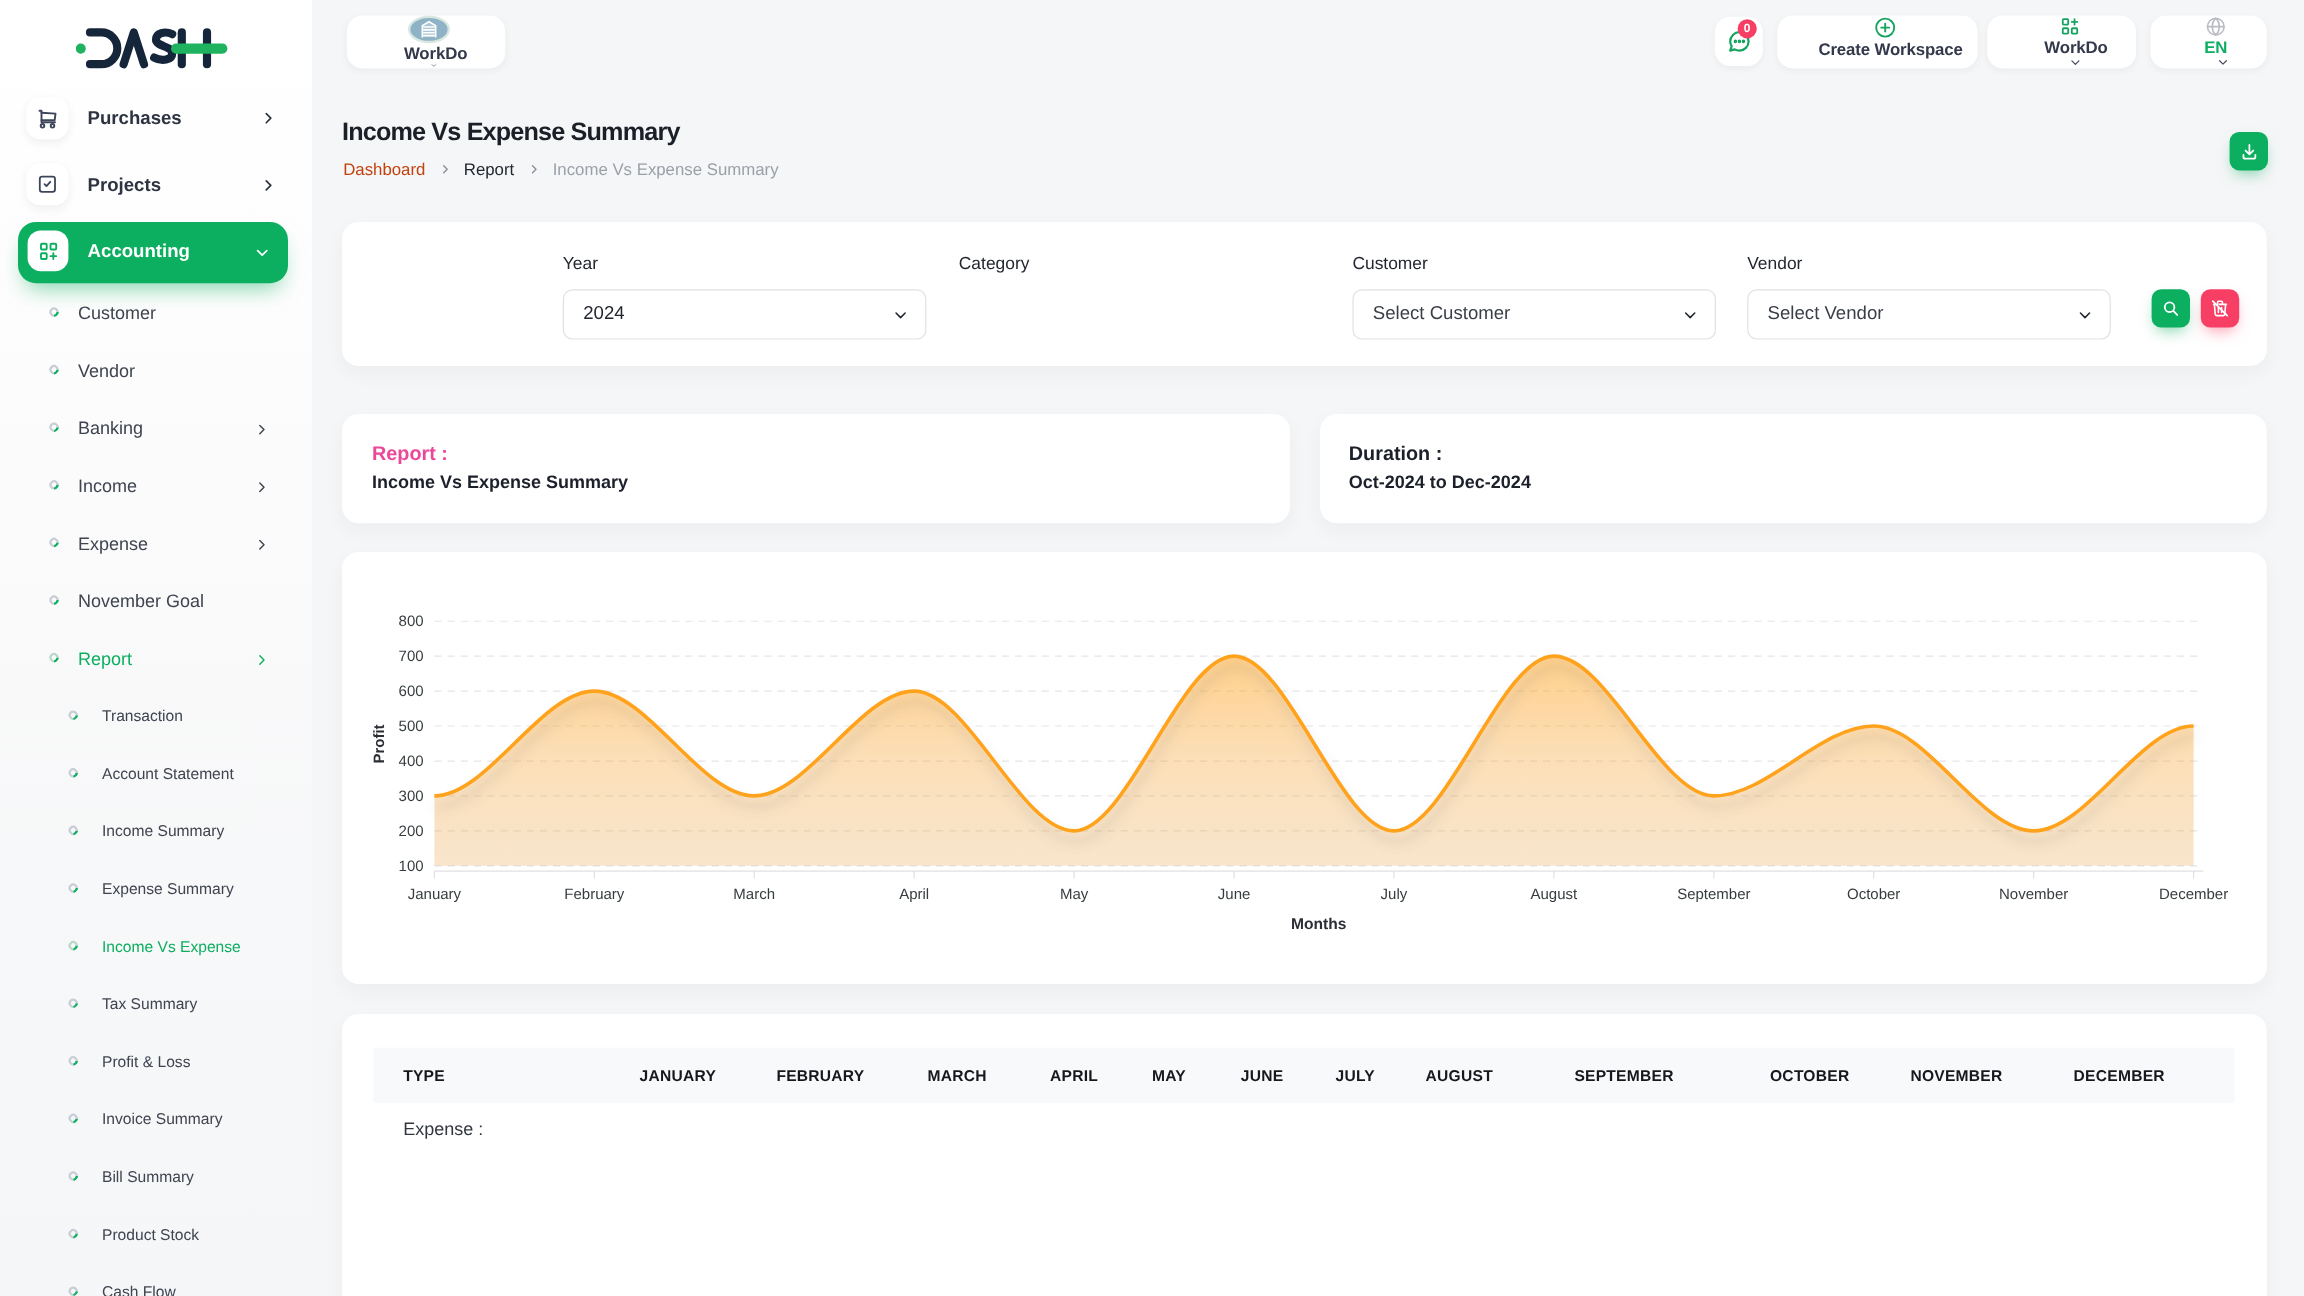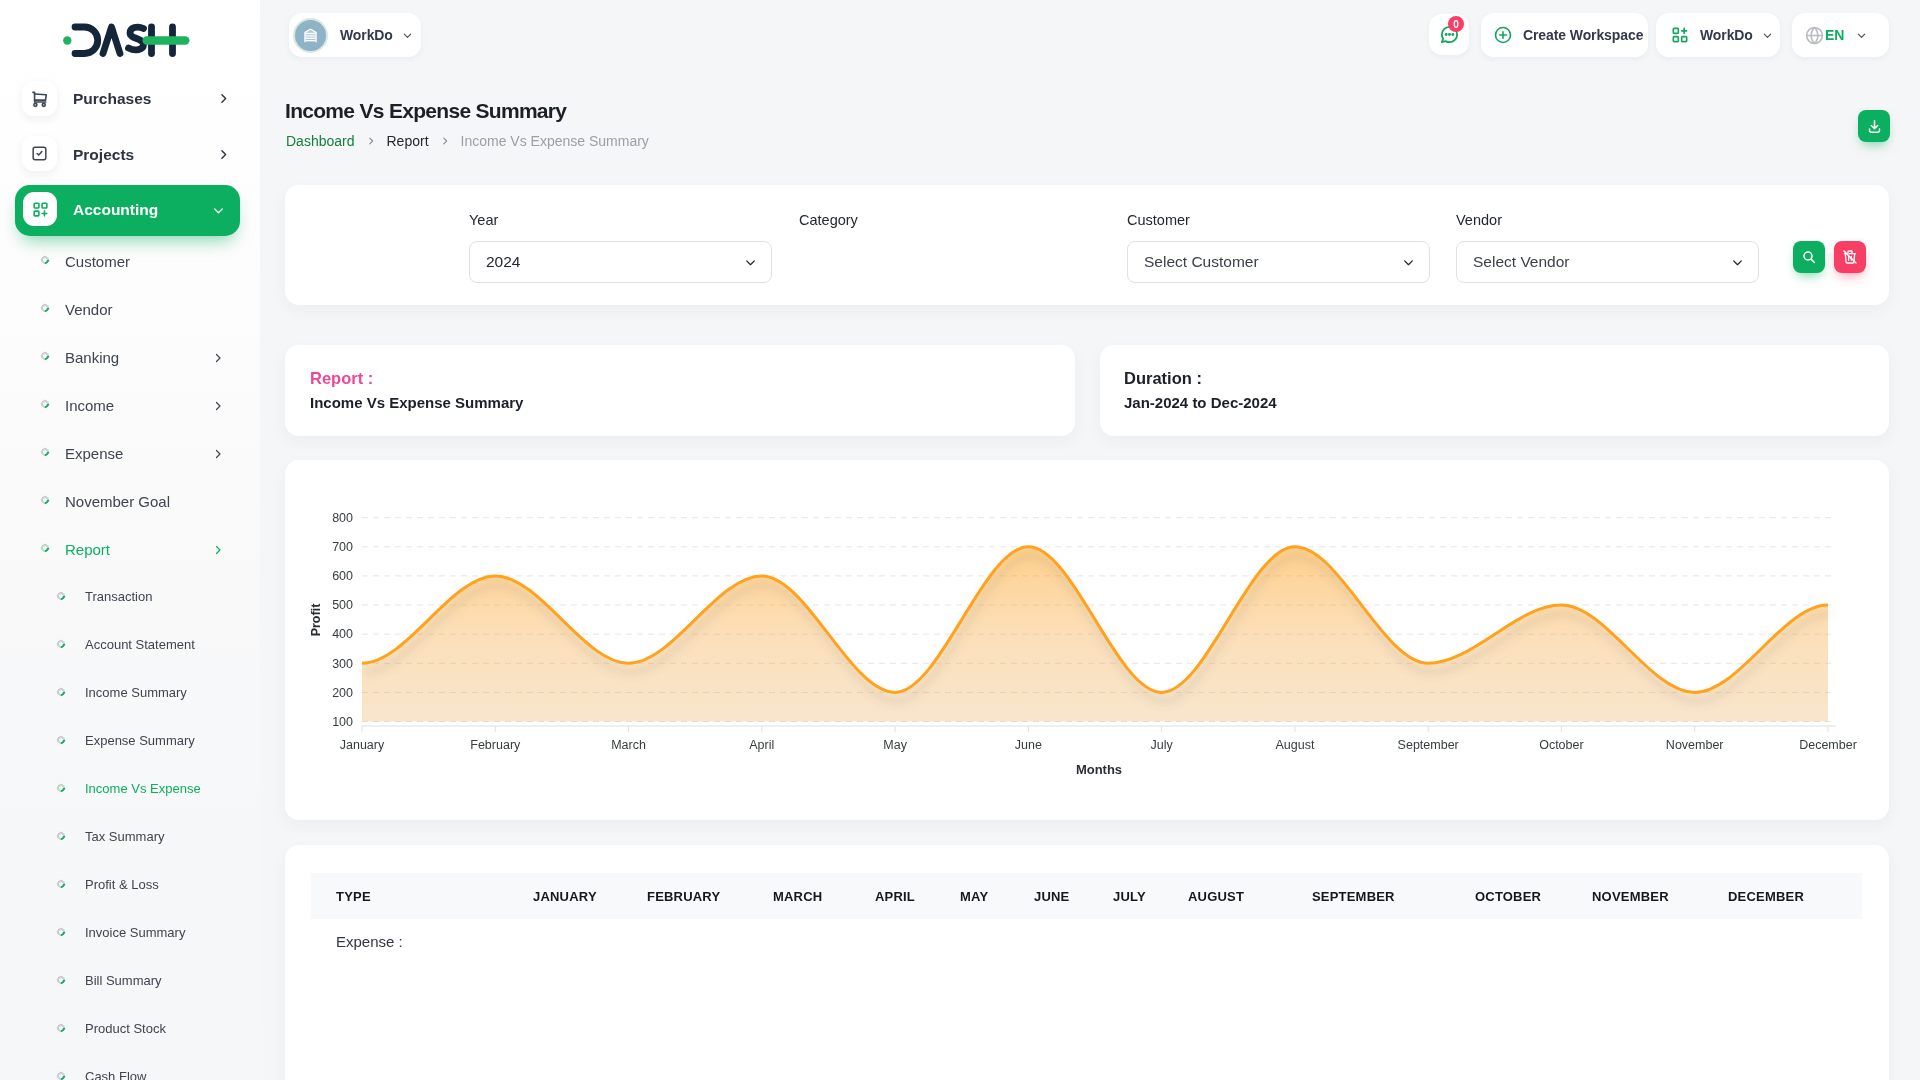--- a/index.html
+++ b/index.html
@@ -13,21 +13,21 @@
   box-shadow:0 3px 8px rgba(30,40,60,.07); display:flex; align-items:center; justify-content:center; }
 .m-label { position:absolute; left:73px; font-size:15.5px; font-weight:700; color:#2d3340; }
 .m-chev { position:absolute; }
 .sub-bullet { position:absolute; width:8px; height:8px; border-radius:50%;
   border:2.2px solid #c9ced6; border-bottom-color:#0CAF60; transform:rotate(-45deg); }
 .sub-label { position:absolute; left:65px; font-size:15px; color:#3f4450; }
 .sub2-label { position:absolute; left:85px; font-size:13px; color:#3f4450; }
 .grn { color:#0CAF60 !important; }
 
 .hbtn { position:absolute; top:13px; height:44px; background:#fff; border-radius:13px;
-  box-shadow:0 2px 6px rgba(30,40,60,.05); display:flex; align-items:center; }
+  box-shadow:0 2px 6px rgba(30,40,60,.05); display:flex; align-items:center;flex-direction:column; }
 .hbtn .txt { font-size:14px; font-weight:600; color:#33394a; white-space:nowrap; letter-spacing:-0.1px; }
 
 .card { position:absolute; background:#fff; border-radius:14px; box-shadow:0 6px 16px rgba(45,55,80,.045); }
 .flabel { position:absolute; top:27px; font-size:14.5px; color:#23272f; }
 .fselect { position:absolute; top:56px; width:303px; height:42px; background:#fff;
   border:1px solid #dee2e6; border-radius:8px; font-size:15.5px; color:#23272f;
   display:flex; align-items:center; padding-left:16px; }
 .fselect.ph { color:#3a3f47; }
 .sq-btn { position:absolute; top:56px; width:32px; height:32px; border-radius:8px;
   display:flex; align-items:center; justify-content:center; }
@@ -193,21 +193,21 @@
       <circle cx="12" cy="12" r="9"></circle>
         <path d="M3 12h18M12 3c2.5 2.3 3.8 5.5 3.8 9s-1.3 6.7-3.8 9c-2.5-2.3-3.8-5.5-3.8-9S9.5 5.3 12 3z"></path>
     </svg>
     <div class="txt grn" style="">EN</div>
     <svg style="margin-left:12px" width="11" height="11" viewBox="0 0 24 24" fill="none" stroke="#4a5160" stroke-width="2.6" stroke-linecap="round" stroke-linejoin="round">
         <path d="M5 9l7 7 7-7"></path>
       </svg>
   </div>
   <div class="abs" style="left:285px;top:99px;font-size:21px;font-weight:700;letter-spacing:-0.7px;color:#1b1f27">Income Vs Expense Summary</div>
   <div class="abs" style="left:286px;top:133px;font-size:14px;display:flex;align-items:center">
-    <span style="color:#15803d">Dashboard</span>
+    <span style="color:#c2410c">Dashboard</span>
     <svg style="margin:0 11px" width="10" height="10" viewBox="0 0 24 24" fill="none" stroke="#8a8f98" stroke-width="2.8" stroke-linecap="round" stroke-linejoin="round">
         <path d="M9 5l7 7-7 7"></path>
       </svg>
     <span style="color:#23272f">Report</span>
     <svg style="margin:0 11px" width="10" height="10" viewBox="0 0 24 24" fill="none" stroke="#8a8f98" stroke-width="2.8" stroke-linecap="round" stroke-linejoin="round">
         <path d="M9 5l7 7-7 7"></path>
       </svg>
     <span style="color:#9ba0a8">Income Vs Expense Summary</span>
   </div>
   <div class="abs" style="left:1858px;top:110px;width:32px;height:32px;border-radius:8px;background:#0CAF60;box-shadow:0 6px 12px -4px rgba(12,175,96,.55);display:flex;align-items:center;justify-content:center">
@@ -243,21 +243,21 @@
           <path d="M3 3l18 18" stroke-width="2.2"></path>
       </svg>
     </div>
   </div>
   <div class="card" style="left:285px;top:345px;width:790px;height:91px">
     <div class="abs" style="left:25px;top:24px;font-size:16.5px;font-weight:700;color:#ec4899">Report :</div>
     <div class="abs" style="left:25px;top:49px;font-size:15px;font-weight:700;color:#1c202a">Income Vs Expense Summary</div>
   </div>
   <div class="card" style="left:1100px;top:345px;width:789px;height:91px">
     <div class="abs" style="left:24px;top:24px;font-size:16.5px;font-weight:700;color:#1c202a">Duration :</div>
-    <div class="abs" style="left:24px;top:49px;font-size:15px;font-weight:700;color:#1c202a">Jan-2024 to Dec-2024</div>
+    <div class="abs" style="left:24px;top:49px;font-size:15px;font-weight:700;color:#1c202a">Oct-2024 to Dec-2024</div>
   </div>
   <div class="card" style="left:285px;top:460px;width:1604px;height:360px">
     <svg width="1604" height="360" viewBox="0 0 1604 360" font-family="Liberation Sans, sans-serif">
       <defs>
         <linearGradient id="ag" x1="0" y1="86" x2="0" y2="262" gradientUnits="userSpaceOnUse">
           <stop offset="0" stop-color="#FFA21D" stop-opacity="0.52"></stop>
           <stop offset="0.5" stop-color="#F7A93F" stop-opacity="0.37"></stop>
           <stop offset="1" stop-color="#E6A143" stop-opacity="0.27"></stop>
         </linearGradient>
         <filter id="lsh" x="-5%" y="-30%" width="110%" height="180%">

